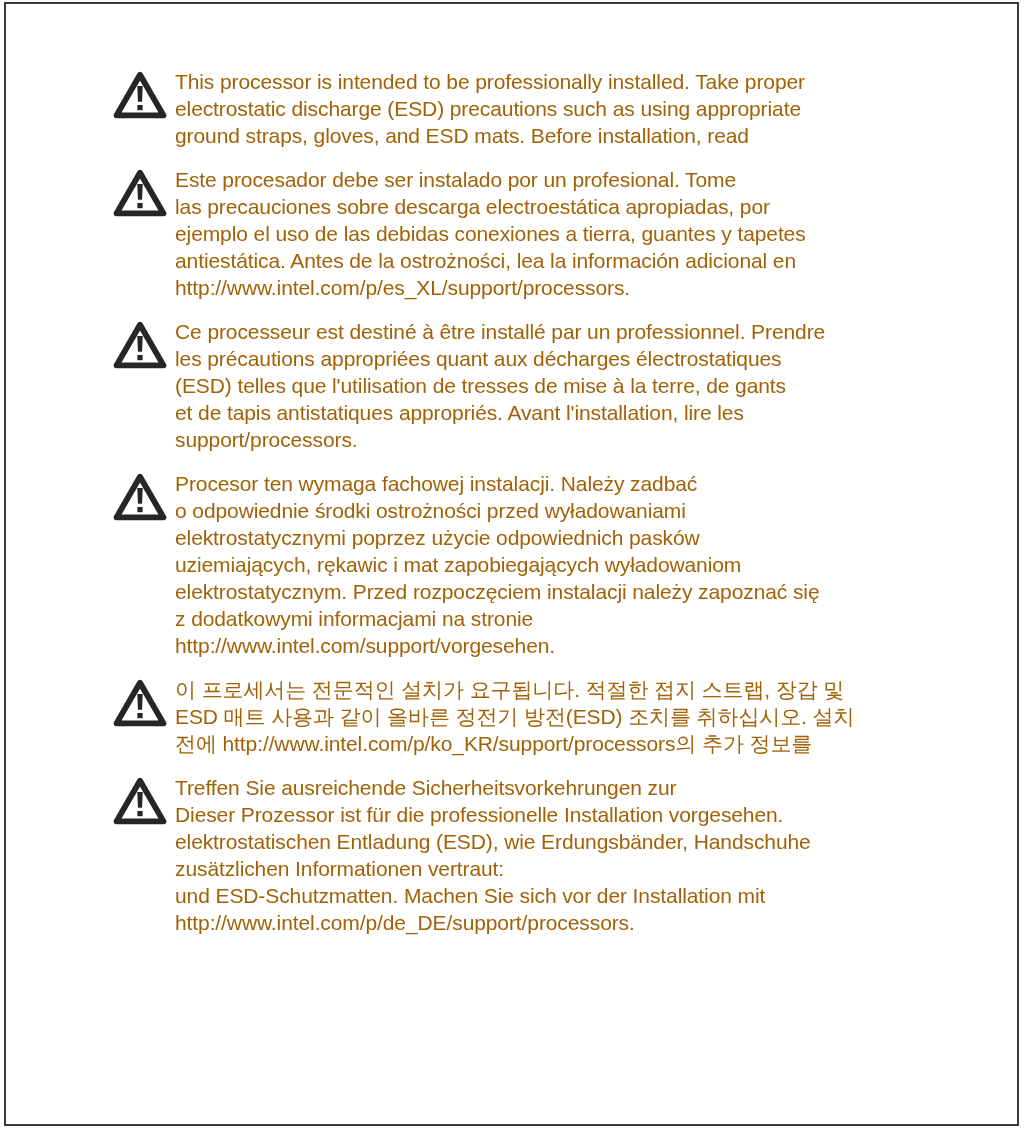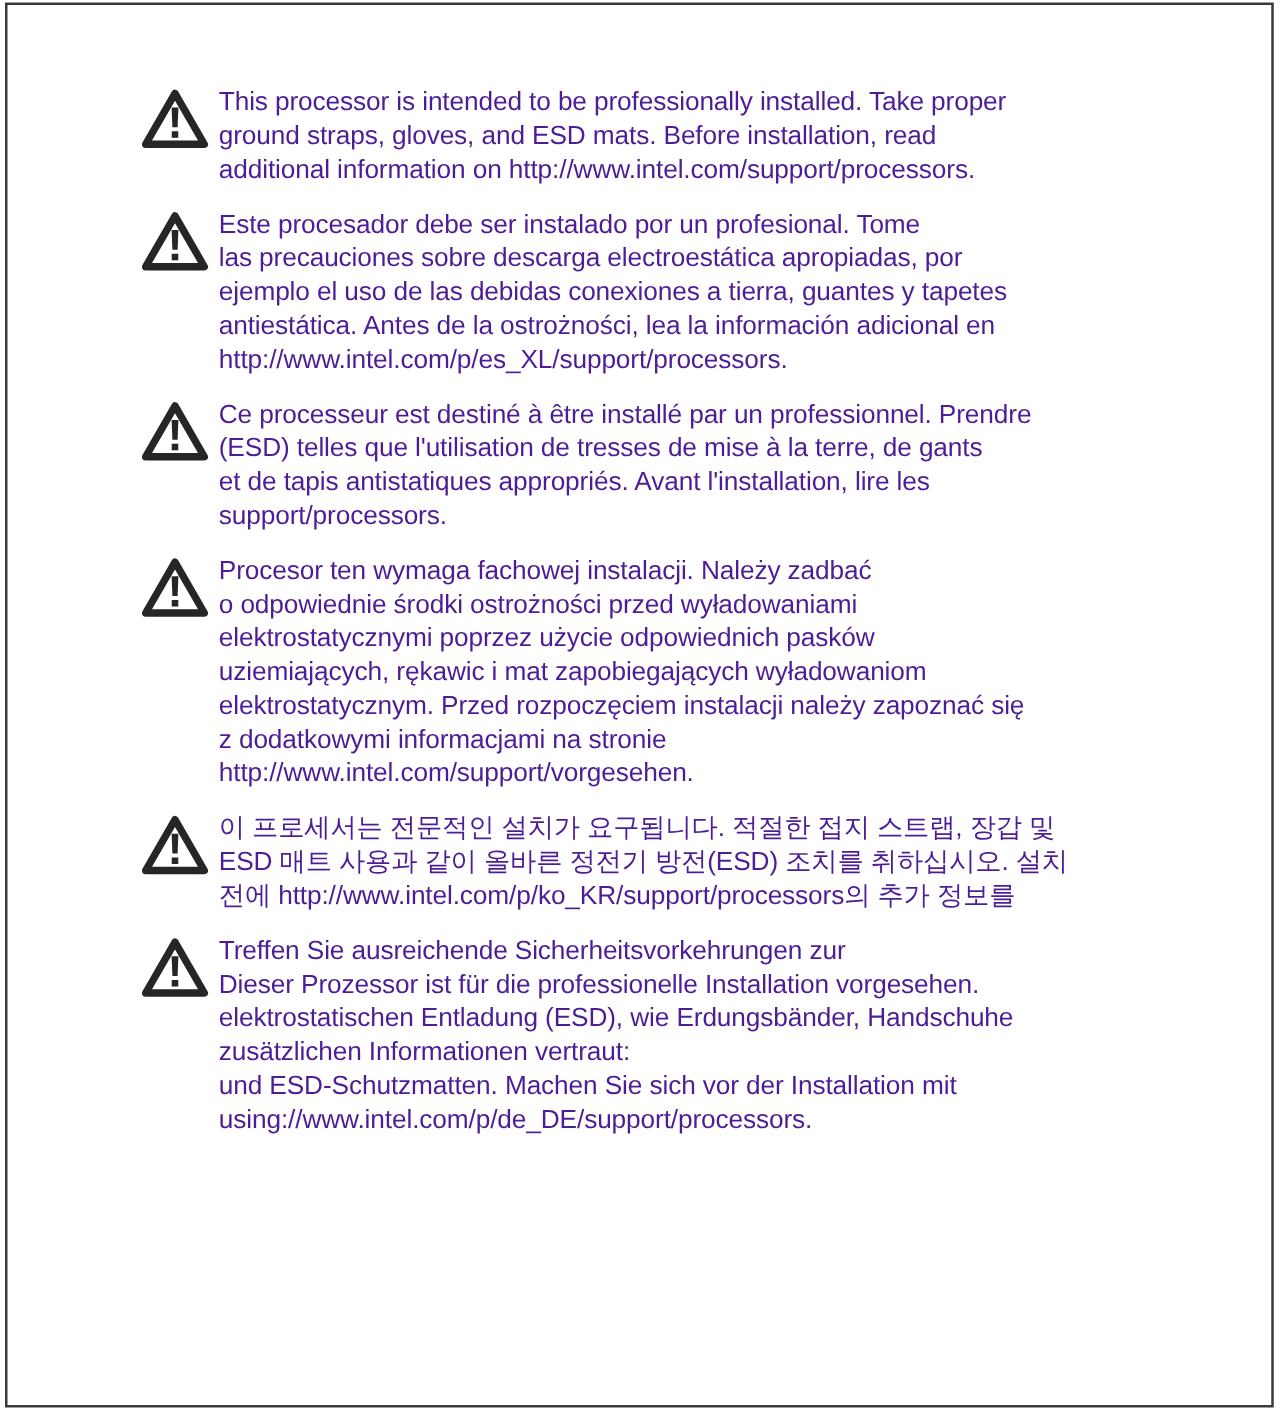--- a/index.html
+++ b/index.html
@@ -34,21 +34,21 @@
   .warn-icon {
     flex: 0 0 56px;
     width: 56px;
     margin-top: 2px;
     margin-right: 7px;
   }
   .warn-icon svg { display: block; }
   .notice-text {
     font-size: 21px;
     line-height: 27px;
-    color: #4c1d95;
+    color: #a16207;
     letter-spacing: -0.1px;
   }
   .line { white-space: pre; }
 </style>
 </head>
 <body>
 
 <div class="page-border"></div>
 
 <div class="content">
@@ -56,22 +56,22 @@
   <section class="notice">
     <span class="warn-icon">
       <svg viewBox="0 0 62 56" width="56" height="51" aria-hidden="true">
         <path d="M31 5 L57 50 L5 50 Z" fill="none" stroke="#272525" stroke-width="6.5" stroke-linejoin="round"></path>
         <path d="M28 17.5 h6 l-0.7 17.5 h-4.6 Z" fill="#272525"></path>
         <rect x="28.1" y="38.5" width="5.8" height="5.8" fill="#272525"></rect>
       </svg>
     </span>
     <div class="notice-text">
       <div class="line">This processor is intended to be professionally installed. Take proper</div>
+      <div class="line">electrostatic discharge (ESD) precautions such as using appropriate</div>
       <div class="line">ground straps, gloves, and ESD mats. Before installation, read</div>
-      <div class="line">additional information on http://www.intel.com/support/processors.</div>
     </div>
   </section>
 
   <section class="notice">
     <span class="warn-icon">
       <svg viewBox="0 0 62 56" width="56" height="51" aria-hidden="true">
         <path d="M31 5 L57 50 L5 50 Z" fill="none" stroke="#272525" stroke-width="6.5" stroke-linejoin="round"></path>
         <path d="M28 17.5 h6 l-0.7 17.5 h-4.6 Z" fill="#272525"></path>
         <rect x="28.1" y="38.5" width="5.8" height="5.8" fill="#272525"></rect>
       </svg>
@@ -88,20 +88,21 @@
   <section class="notice">
     <span class="warn-icon">
       <svg viewBox="0 0 62 56" width="56" height="51" aria-hidden="true">
         <path d="M31 5 L57 50 L5 50 Z" fill="none" stroke="#272525" stroke-width="6.5" stroke-linejoin="round"></path>
         <path d="M28 17.5 h6 l-0.7 17.5 h-4.6 Z" fill="#272525"></path>
         <rect x="28.1" y="38.5" width="5.8" height="5.8" fill="#272525"></rect>
       </svg>
     </span>
     <div class="notice-text">
       <div class="line">Ce processeur est destiné à être installé par un professionnel. Prendre</div>
+      <div class="line">les précautions appropriées quant aux décharges électrostatiques</div>
       <div class="line">(ESD) telles que l'utilisation de tresses de mise à la terre, de gants</div>
       <div class="line">et de tapis antistatiques appropriés. Avant l'installation, lire les</div>
       <div class="line">support/processors.</div>
     </div>
   </section>
 
   <section class="notice">
     <span class="warn-icon">
       <svg viewBox="0 0 62 56" width="56" height="51" aria-hidden="true">
         <path d="M31 5 L57 50 L5 50 Z" fill="none" stroke="#272525" stroke-width="6.5" stroke-linejoin="round"></path>
@@ -142,17 +143,17 @@
         <path d="M28 17.5 h6 l-0.7 17.5 h-4.6 Z" fill="#272525"></path>
         <rect x="28.1" y="38.5" width="5.8" height="5.8" fill="#272525"></rect>
       </svg>
     </span>
     <div class="notice-text">
       <div class="line">Treffen Sie ausreichende Sicherheitsvorkehrungen zur</div>
       <div class="line">Dieser Prozessor ist für die professionelle Installation vorgesehen.</div>
       <div class="line">elektrostatischen Entladung (ESD), wie Erdungsbänder, Handschuhe</div>
       <div class="line">zusätzlichen Informationen vertraut:</div>
       <div class="line">und ESD-Schutzmatten. Machen Sie sich vor der Installation mit</div>
-      <div class="line">using://www.intel.com/p/de_DE/support/processors.</div>
+      <div class="line">http://www.intel.com/p/de_DE/support/processors.</div>
     </div>
   </section>
 
 </div>
 
 </body></html>

